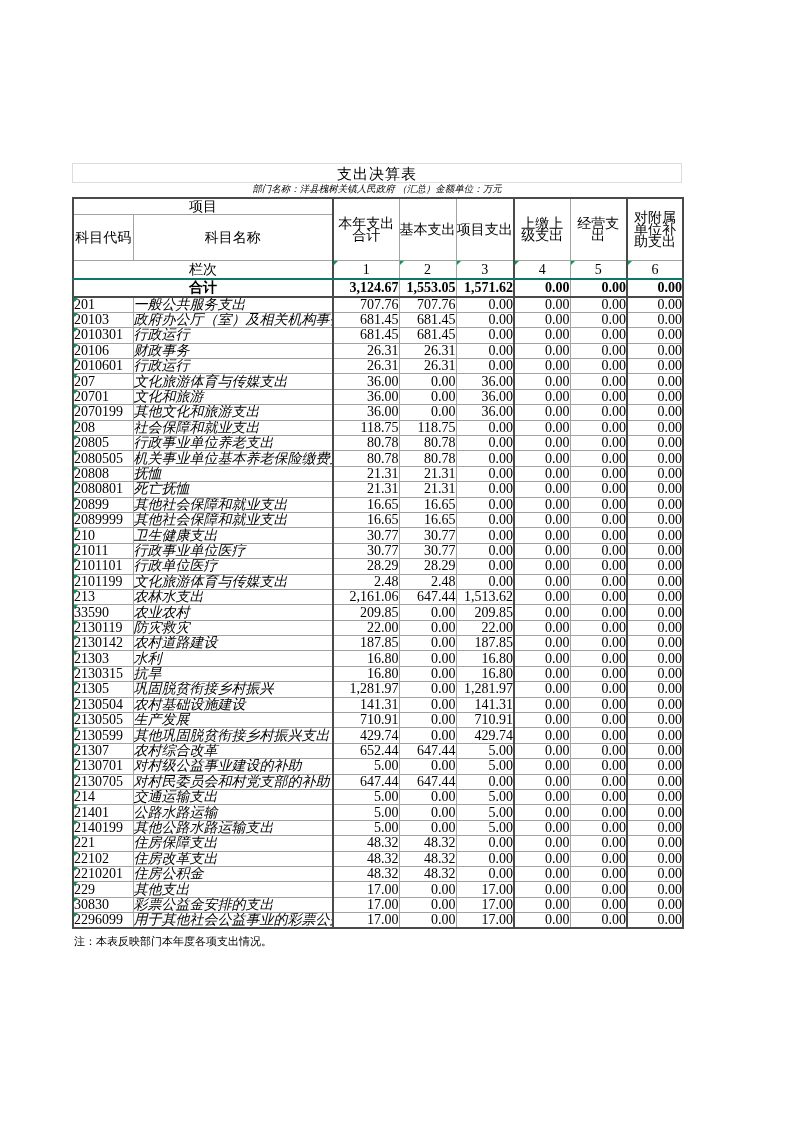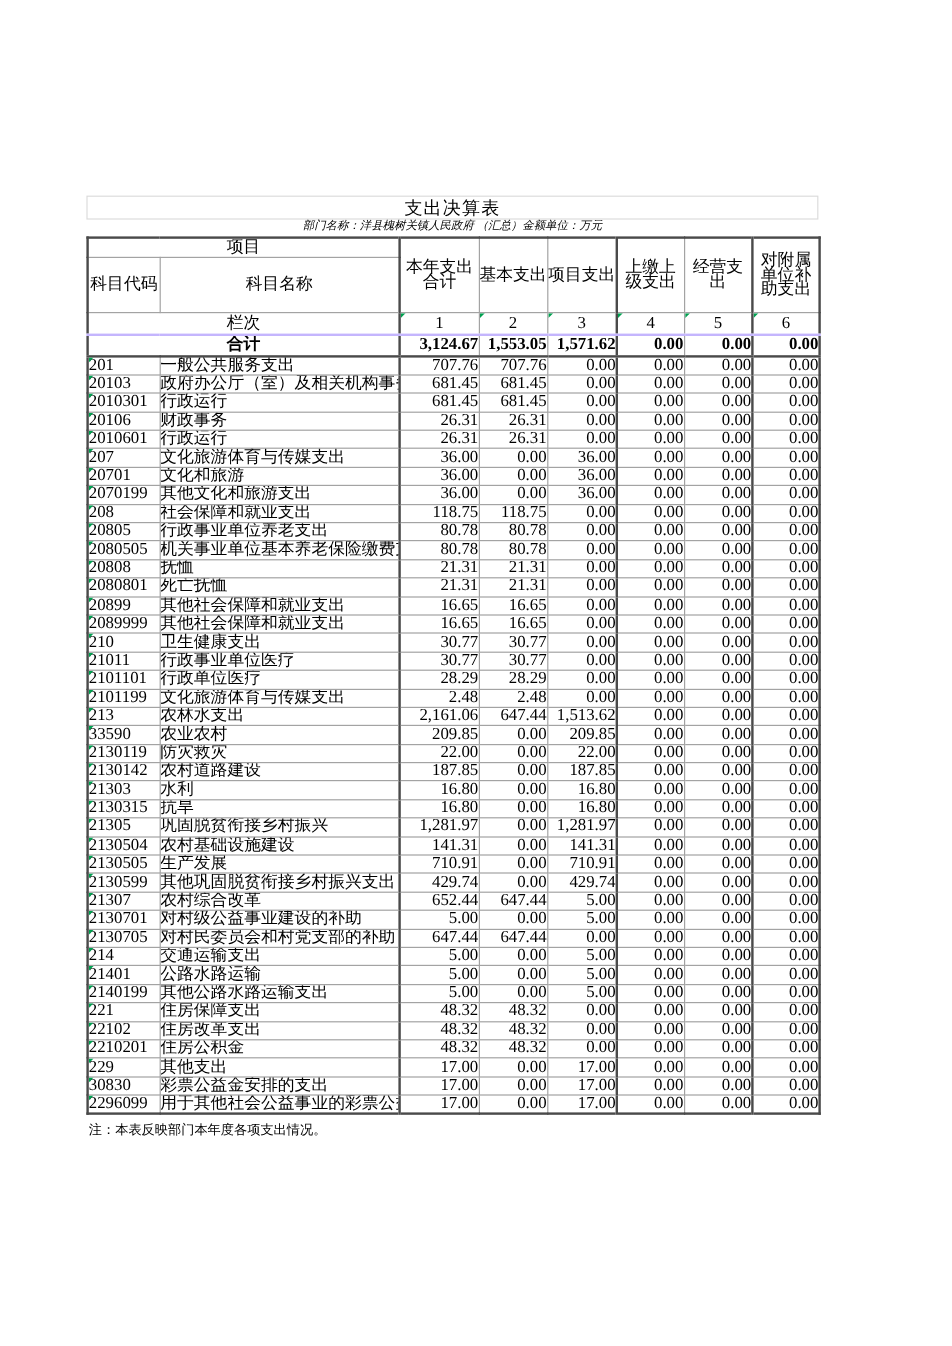--- a/index.html
+++ b/index.html
@@ -19,25 +19,25 @@
       display:flex;justify-content:center;font-style:italic;}
 
   table.grid{border-collapse:collapse;table-layout:fixed;width:610px;
       font-size:14px;line-height:12px;}
   table.grid td,table.grid th{border:1px solid #a3a3a3;padding:0;overflow:hidden;
       font-weight:normal;vertical-align:middle;}
   table.grid{border:2px solid #4a4a4a;}
   .bl-dark{border-left:2px solid #4a4a4a !important;}
   tr.h1 th{height:15px;text-align:center;}
   tr.h2 th{height:45px;text-align:center;}
-  tr.lanci td{height:17px;text-align:center;border-bottom:2px solid #c4b5fd;}
+  tr.lanci td{height:17px;text-align:center;border-bottom:2px solid #0f766e;}
   tr.total td{height:16px;font-weight:700;border-bottom:2px solid #4a4a4a;}
   tr.r{height:15.4px;}
   td.code{text-align:left;padding-left:2px;position:relative;white-space:nowrap;}
-  td.name{text-align:left;padding-left:3px;white-space:nowrap;}
+  td.name{text-align:left;padding-left:3px;white-space:nowrap;font-style:italic;}
   td.val{text-align:right;padding-right:2px;white-space:nowrap;}
   td.lab{text-align:center;}
   .tri{position:relative;}
   .tri::before{content:"";position:absolute;left:0;top:0;width:0;height:0;
       border-top:4px solid #00a050;border-right:4px solid transparent;}
   .note{margin-top:5px;padding-left:2px;font-size:11px;}
 </style>
 </head>
 <body>
 

